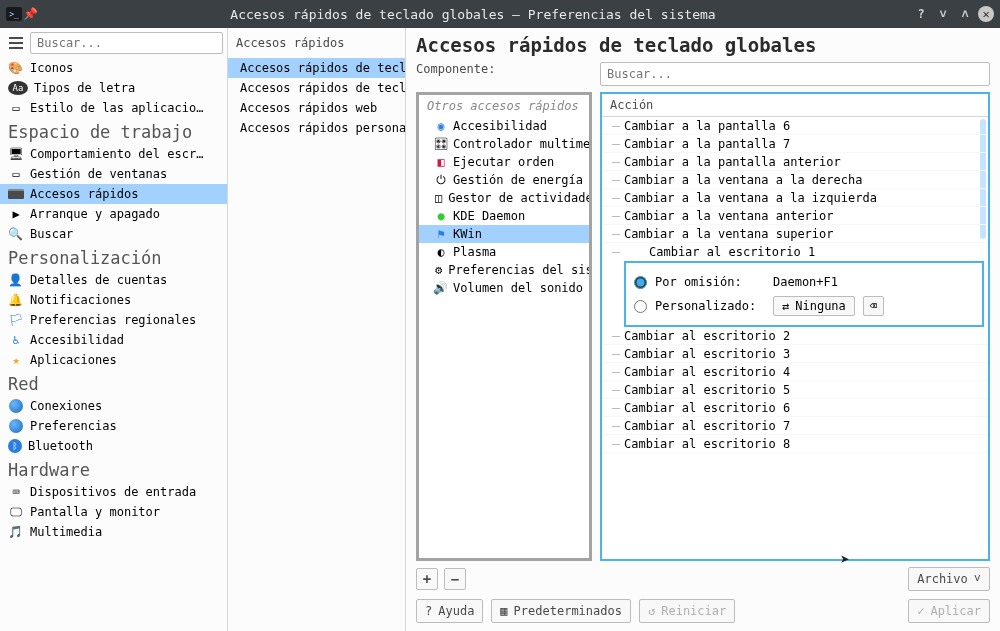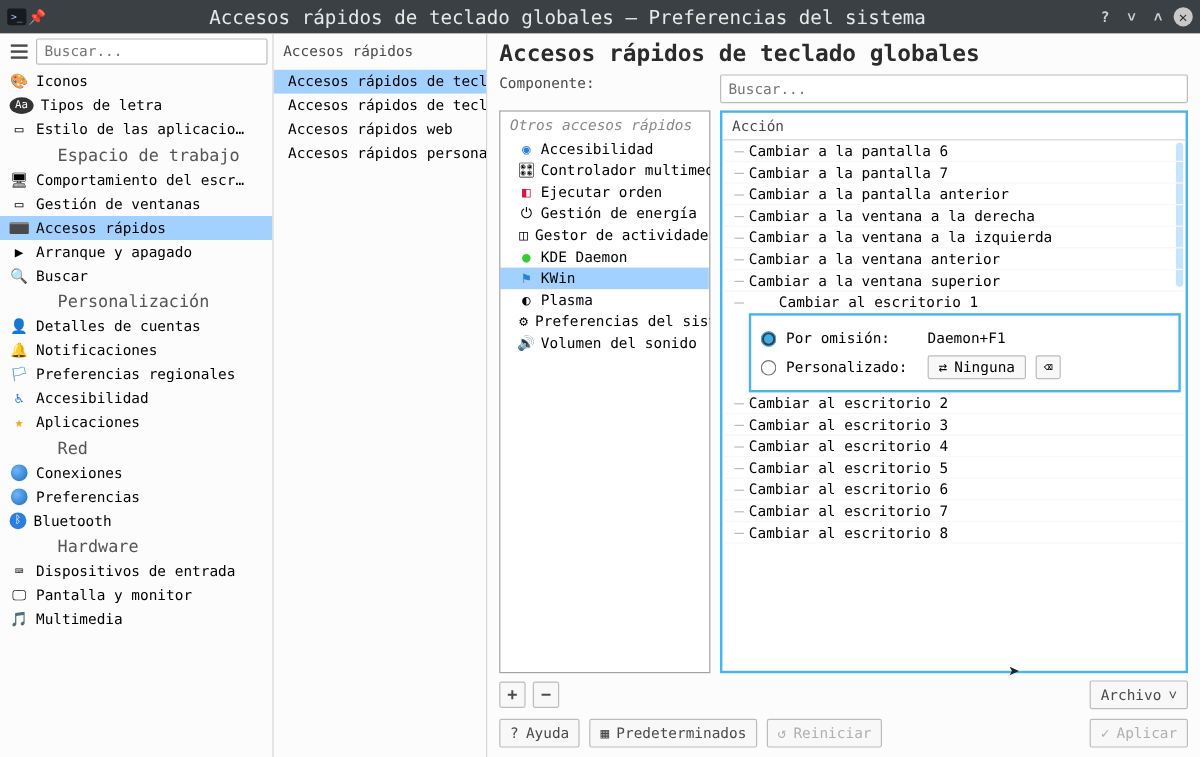--- a/index.html
+++ b/index.html
@@ -1,50 +1,50 @@
 <!DOCTYPE html>
 <html><head>
 <meta charset="utf-8">
 <style>
 * { box-sizing: border-box; margin: 0; padding: 0; font-family: "DejaVu Sans Mono", "Liberation Mono", monospace; font-size: 12px; }
 body { background: #f0f0f0; width: 1000px; height: 631px; overflow: hidden; }
 .window { width: 1000px; height: 631px; background: #fcfcfc; display: flex; flex-direction: column; box-shadow: 0 8px 30px rgba(0,0,0,0.25); }
 .titlebar { height: 28px; background: #3b4045; color: #e8e8e8; display: flex; align-items: center; padding: 0 6px; }
 .titlebar .ticon { width: 16px; height: 14px; background: #181b1e; border-radius: 2px; display: flex; align-items: center; justify-content: center; margin-right: 2px; }
 .titlebar .ticon2 { width: 14px; height: 14px; color: #d0d0d0; display:flex; align-items:center; justify-content:center; }
-.titlebar .title { flex: 1; text-align: center; font-size: 16px; }
+.titlebar .title { flex: 1; text-align: center; font-size: 13px; }
 .titlebar .ctrl { width: 18px; height: 18px; color: #d0d0d0; display: flex; align-items: center; justify-content:center; margin-left: 4px; font-weight: bold; }
 .titlebar .close { background: #c8c8c8; color: #2b2e31; border-radius: 50%; width:16px; height:16px; }
 .body { flex: 1; display: flex; min-height: 0; background: #fcfcfc; }
 .col { display:flex; flex-direction:column; min-height:0; }
 .nav { width: 228px; border-right: 1px solid #d6d6d6; }
 .nav-top { display:flex; align-items:center; padding:4px 4px 4px 6px; gap:4px; height:30px; }
 .hamb { width:20px; height:20px; display:flex; flex-direction:column; justify-content:center; gap:3px; align-items:center; }
 .hamb span { display:block; width:14px; height:2px; background:#4a4a4a; }
 .nav-search { flex:1; height:22px; border:1px solid #bcbcbc; border-radius:2px; padding:0 6px; color:#888; background:#fff; }
 .nav-list { flex:1; overflow-y:auto; padding-top:0; }
-.cat { padding:4px 8px 2px 8px; color:#555; font-size:14px;margin-left:40px; }
+.cat { padding:4px 8px 2px 8px; color:#555; font-size:17px; }
 .navitem { display:flex; align-items:center; height:20px; padding:0 6px 0 8px; gap:6px; white-space:nowrap; overflow:hidden; }
 .navitem.active { background:#a3d1ff; }
 .navitem .ic { width:16px; height:16px; display:flex; align-items:center; justify-content:center; font-size:12px; }
 .shortcuts { width: 178px; border-right: 1px solid #d6d6d6; }
 .sc-head { height:30px; display:flex; align-items:center; padding:0 8px; color:#4a4a4a; }
 .sc-list { flex:1; overflow:hidden; }
 .sc-item { display:flex; align-items:center; height:20px; padding:0 6px; gap:6px; white-space:nowrap; overflow:hidden; }
 .sc-item.active { background:#a3d1ff; }
 .kbic { width:16px; height:10px; background:#6a6a6a; border-radius:1px; border-top:2px solid #999; }
 .kbic2 { width:16px; height:10px; background:#4a4a4a; border-radius:1px; border-top:2px solid #888; }
 .globe { width:14px; height:14px; border-radius:50%; background: radial-gradient(circle at 35% 35%, #6fb5ff, #1a6bb8); }
 .main { flex:1; display:flex; flex-direction:column; padding:0; min-width:0; }
 .main h1 { font-size:19px; font-weight:bold; color:#2b2b2b; padding:6px 10px 6px 10px; height:32px; }
 .comp-row { display:flex; padding:2px 10px 6px 10px; gap:12px; }
 .comp-row label { color:#4a4a4a; width:172px; }
 .comp-search { flex:1; height:24px; border:1px solid #bcbcbc; border-radius:2px; padding:0 6px; color:#888; background:#fff; }
 .mid { flex:1; display:flex; gap:8px; padding:0 10px 0 10px; min-height:0; }
-.panel { border:1px solid #a3a3a3; background:#fff; display:flex; flex-direction:column; min-height:0; }
+.panel { border:3px solid #a3a3a3; background:#fff; display:flex; flex-direction:column; min-height:0; }
 .panel.left { width:176px; }
 .panel.right { flex:1; border:2px solid #49b3ea; }
 .phead { padding:4px 8px; color:#888; font-style:italic; border-bottom:0; }
 .plist { flex:1; overflow-y:auto; }
 .pitem { display:flex; align-items:center; height:18px; padding:0 6px 0 16px; gap:6px; white-space:nowrap; position:relative; }
 .pitem.active { background:#a3d1ff; }
 .pitem .dot { width:12px; height:12px; display:flex; align-items:center; justify-content:center; }
 .rhead { padding:4px 8px; color:#4a4a4a; border-bottom:1px solid #d6d6d6; }
 .rlist { flex:1; overflow-y:auto; position:relative; }
 .ritem { display:flex; align-items:center; min-height:18px; padding:0 8px 0 22px; white-space:nowrap; position:relative; border-bottom:1px solid #f7f7f7; }

